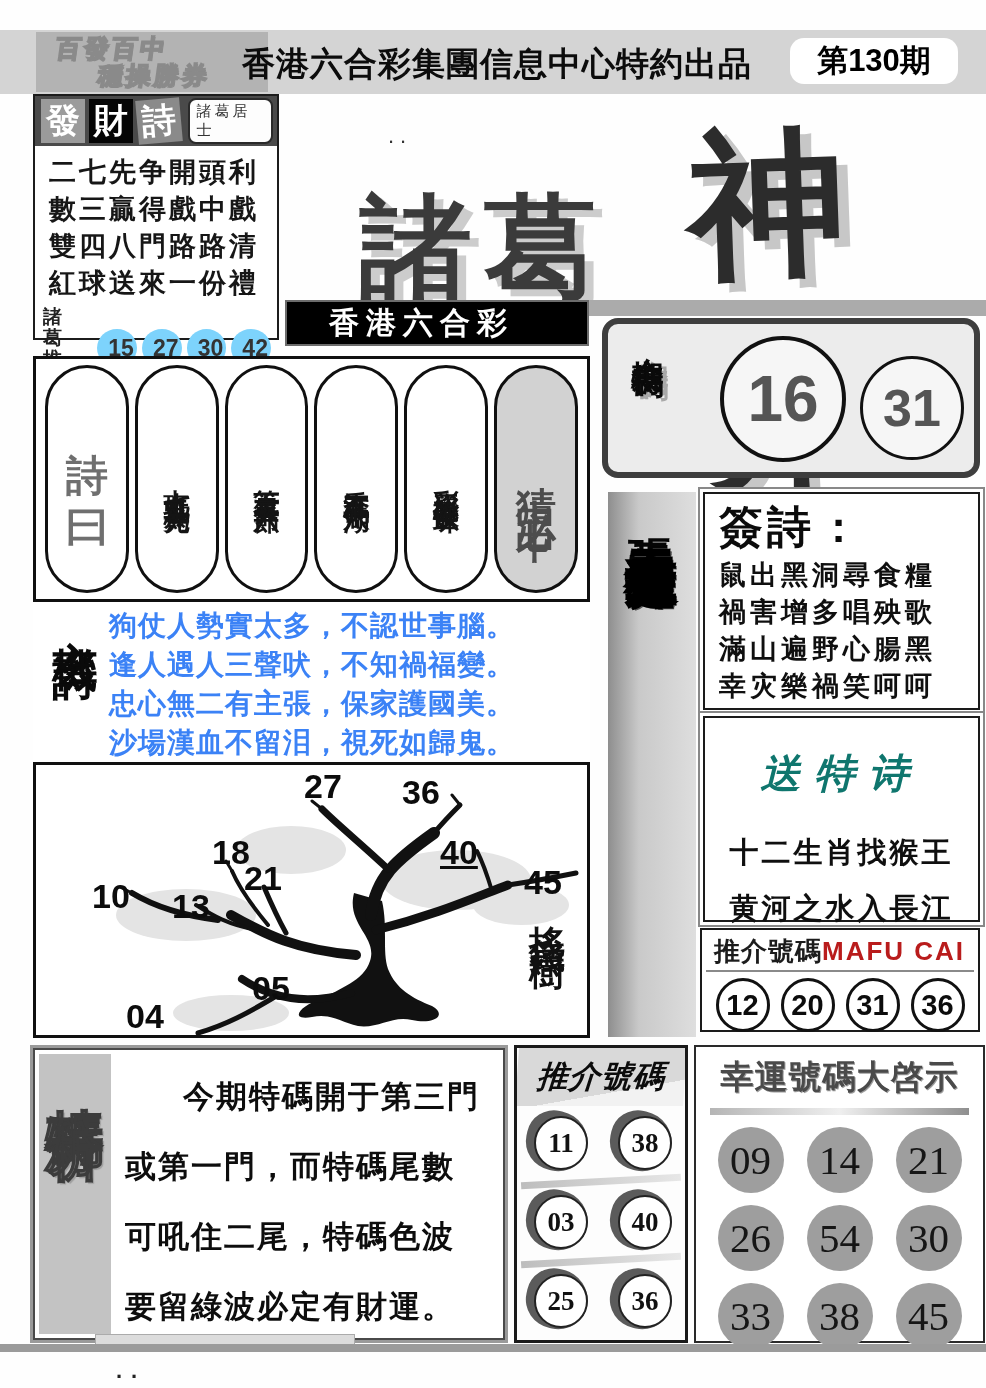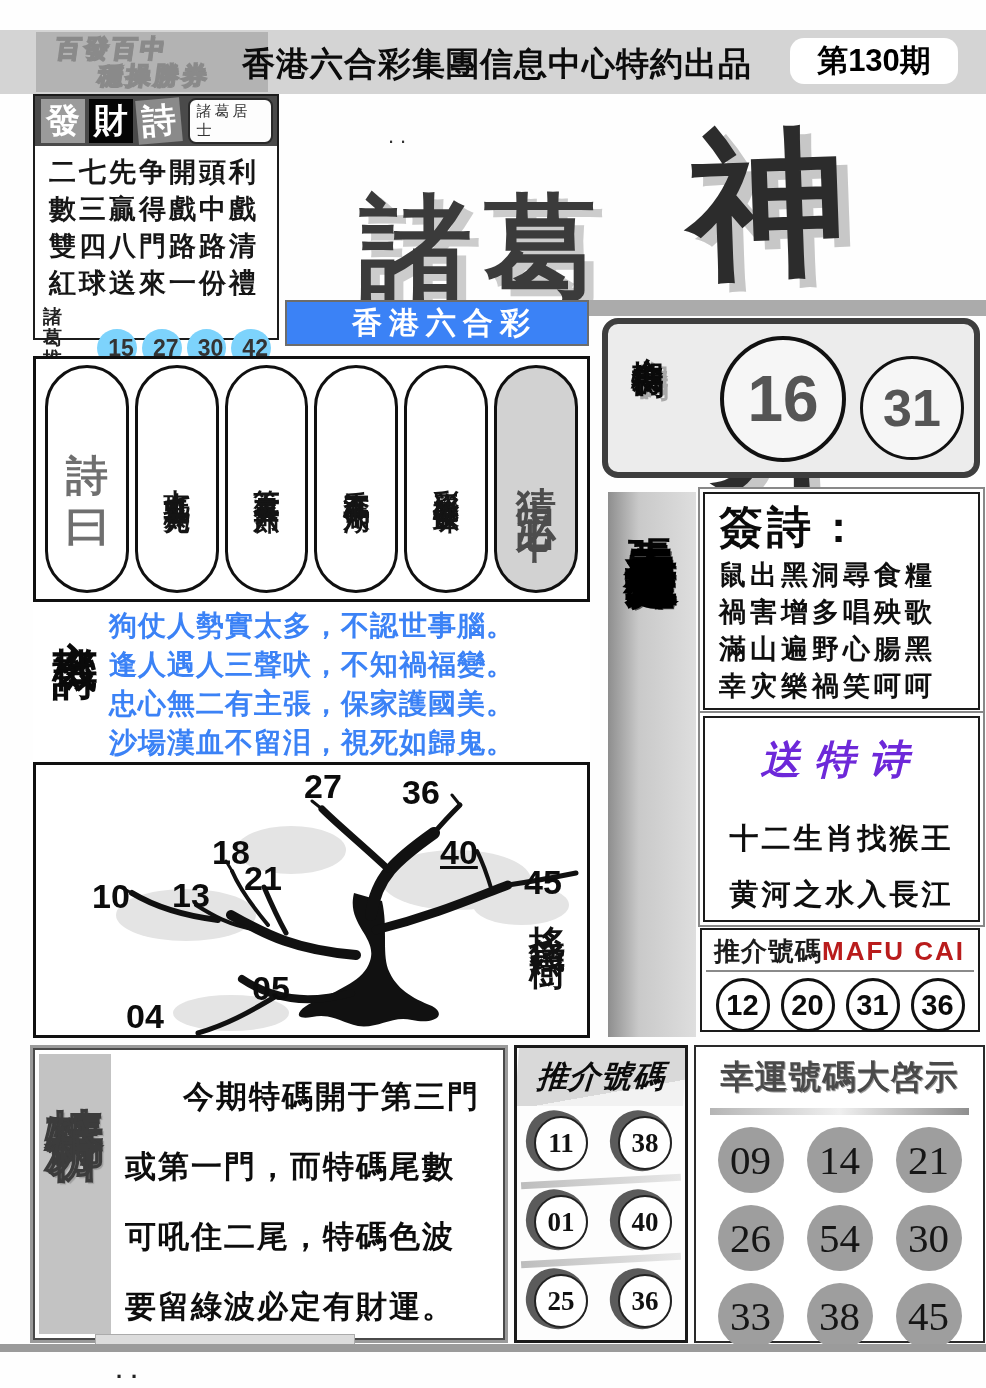--- a/index.html
+++ b/index.html
@@ -38,23 +38,23 @@
   
   .masthead{position:absolute;left:300px;top:95px;width:686px;height:215px;}
   .mast-dots{position:absolute;left:88px;top:28px;font-size:22px;letter-spacing:6px;color:#333;}
   .mast-left{position:absolute;left:60px;top:78px;font-size:112px;font-weight:900;color:#3b3b3b;
              letter-spacing:12px;font-family:"Liberation Sans",sans-serif;
              text-shadow:9px 7px 0 #cccccc;}
   .mast-right{position:absolute;left:392px;top:2px;font-size:158px;font-weight:900;color:#2c2c2c;
               font-family:"Liberation Serif",serif;transform:rotate(-2deg);letter-spacing:2px;
               text-shadow:11px 9px 0 #c7c7c7;}
   .gray-band{position:absolute;left:285px;top:300px;width:701px;height:16px;background:#ababab;}
-  .hk-banner{position:absolute;left:285px;top:300px;width:304px;height:46px;background:#3b82f6;
+  .hk-banner{position:absolute;left:285px;top:300px;width:304px;height:46px;background:#000000;
              border:2px solid #6c6c6c;box-sizing:border-box;display:flex;align-items:center;
-             color:#fff;font-size:30px;font-weight:900;letter-spacing:7px;padding-left:65px;}
+             color:#fff;font-size:30px;font-weight:900;letter-spacing:7px;padding-left:42px;}
   
   .special-box{position:absolute;left:602px;top:318px;width:378px;height:160px;background:#ececec;
                border:6px solid #3e3e3e;border-radius:16px;box-sizing:border-box;}
   .special-label{position:absolute;left:18px;top:8px;writing-mode:vertical-rl;text-orientation:upright;
                  font-size:32px;font-weight:900;color:#0a0a0a;letter-spacing:3px;
                  text-shadow:5px 3px 0 #a9a9a9;}
   .ball{position:absolute;border-radius:50%;background:#f6f6f6;display:flex;align-items:center;justify-content:center;
         color:#555;font-weight:bold;}
   .ball.b16{left:112px;top:12px;width:118px;height:118px;border:4px solid #111;font-size:64px;}
   .ball.b31{left:252px;top:32px;width:98px;height:98px;border:3px solid #111;font-size:52px;}
@@ -90,21 +90,21 @@
                   text-shadow:2px 2px 0 #555;}
   
   .sign-box{position:absolute;left:703px;top:492px;width:277px;height:218px;background:#fff;
             border:2px solid #1a1a1a;box-shadow:0 0 0 3px #fff,0 0 0 5px #888;box-sizing:border-box;padding:4px 0 0 14px;}
   .sign-title{font-size:44px;font-weight:900;letter-spacing:4px;color:#0b0b0b;}
   .sign-line{font-family:"Liberation Serif",serif;font-size:27px;font-weight:bold;letter-spacing:4px;
              line-height:37px;color:#0f0f0f;white-space:nowrap;}
   .gift-box{position:absolute;left:703px;top:716px;width:277px;height:206px;background:#fff;
             border:2px solid #1a1a1a;box-shadow:0 0 0 3px #fff,0 0 0 5px #888;box-sizing:border-box;text-align:center;}
   .gift-title{font-family:"Liberation Serif",serif;font-style:italic;font-size:40px;font-weight:900;
-              letter-spacing:14px;color:#6d28d9;margin-top:14px;}
+              letter-spacing:14px;color:#0f766e;margin-top:28px;}
   .gift-lines{margin-top:26px;}
   .gift-line{font-family:Liberation Mono, monospace;font-size:29px;font-weight:bold;letter-spacing:3px;
              line-height:56px;color:#0f0f0f;white-space:nowrap;}
   .mafu-box{position:absolute;left:700px;top:928px;width:280px;height:104px;background:#fff;
             border:2px solid #1a1a1a;box-sizing:border-box;}
   .mafu-head{height:38px;border-bottom:2px solid #8a8a8a;display:flex;align-items:center;padding:0 8px;margin:2px 4px 0 4px;}
   .mafu-label{font-size:26px;font-weight:900;color:#1c1c1c;letter-spacing:1px;}
   .mafu-latin{font-size:26px;font-weight:bold;color:#b91c1c;letter-spacing:2px;margin-left:0;}
   .mafu-nums{display:flex;justify-content:space-around;align-items:center;padding:6px 8px 0 8px;}
   .mafu-circle{width:48px;height:48px;border-radius:50%;border:3px solid #111;background:#fff;
@@ -252,21 +252,21 @@
       <path d="M242,230 C212,248 190,260 162,268" stroke="#111" stroke-width="5" fill="none" stroke-linecap="round"></path>
       <path d="M286,44 l-10,-8 M424,40 l-8,-10 M96,128 l-12,-6 M196,106 l-6,-10" stroke="#111" stroke-width="3" stroke-linecap="round"></path>
     </svg>
     <div class="tree-num" style="left:268px;top:2px;">27</div>
     <div class="tree-num" style="left:366px;top:8px;">36</div>
     <div class="tree-num" style="left:176px;top:68px;">18</div>
     <div class="tree-num" style="left:208px;top:94px;">21</div>
     <div class="tree-num" style="left:404px;top:68px;text-decoration:underline;">40</div>
     <div class="tree-num" style="left:488px;top:98px;">45</div>
     <div class="tree-num" style="left:56px;top:112px;">10</div>
-    <div class="tree-num" style="left:136px;top:111px;">13</div>
+    <div class="tree-num" style="left:136px;top:122px;">13</div>
     <div class="tree-num" style="left:216px;top:204px;">05</div>
     <div class="tree-num" style="left:90px;top:232px;">04</div>
     <div class="tree-caption">搖錢樹</div>
   </div>
 
   <div class="zodiac-strip">
     <div class="zodiac-text">
       <span class="zodiac-black">張天師</span><span class="zodiac-outline">十二生肖算運程</span>
     </div>
   </div>
@@ -318,21 +318,21 @@
       <div class="badge">
           <div class="badge-circle">11</div>
         </div>
       <div class="badge">
           <div class="badge-circle">38</div>
         </div>
     </div>
     <div class="badge-sep"></div>
     <div class="badge-row">
       <div class="badge">
-          <div class="badge-circle">01</div>
+          <div class="badge-circle">03</div>
         </div>
       <div class="badge">
           <div class="badge-circle">40</div>
         </div>
     </div>
     <div class="badge-sep"></div>
     <div class="badge-row">
       <div class="badge">
           <div class="badge-circle">25</div>
         </div>

